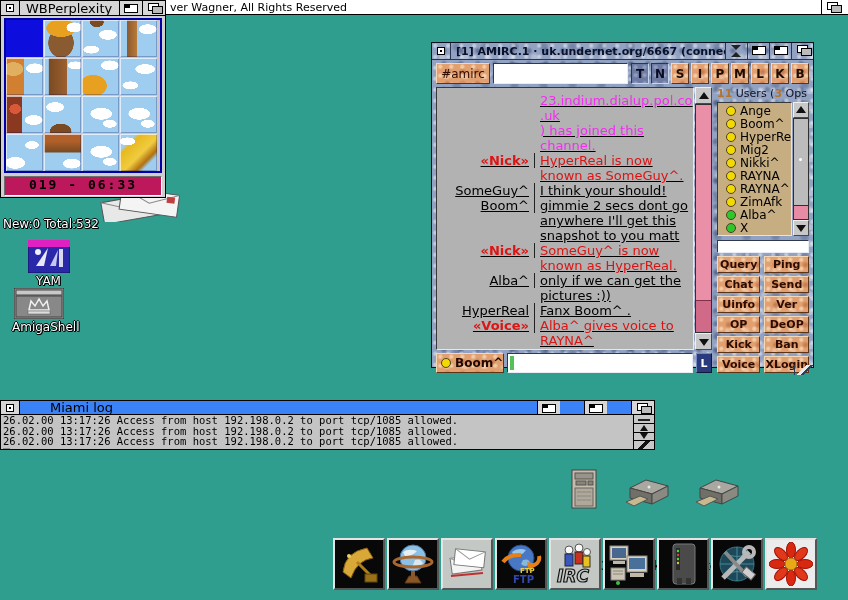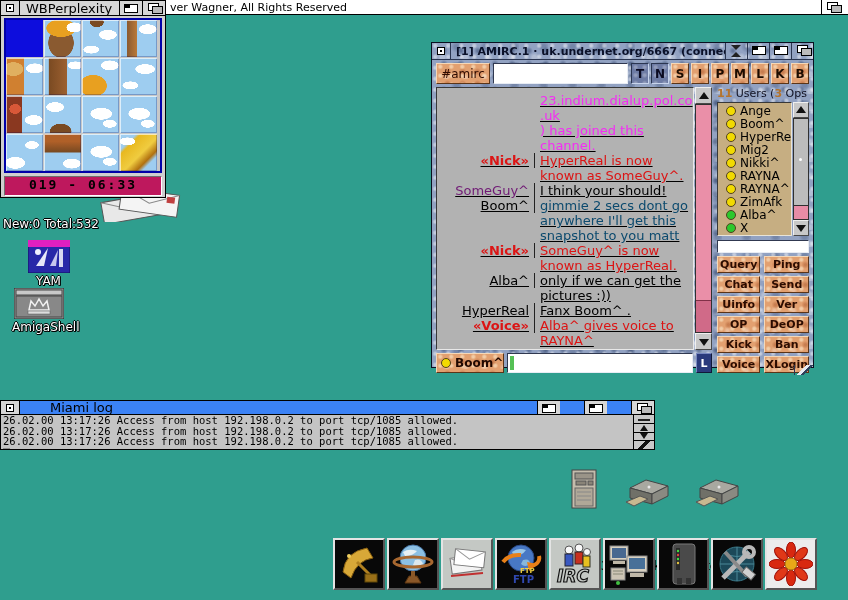--- a/index.html
+++ b/index.html
@@ -265,26 +265,26 @@
                 </div>
                 <div class="msg-row">
                   <div class="msg-nick" style="color: rgb(244, 44, 244);"></div>
                   <div class="msg-text" style="color: rgb(244, 44, 244);">) has joined this channel.</div>
                 </div>
                 <div class="msg-row">
                   <div class="msg-nick" style="color: rgb(220, 20, 20); font-weight: bold;">«Nick»</div>
                   <div class="msg-text" style="color: rgb(220, 20, 20);">HyperReal is now known as SomeGuy^.</div>
                 </div>
                 <div class="msg-row">
-                  <div class="msg-nick" style="color: #701a75;">SomeGuy^</div>
+                  <div class="msg-nick" style="color: #000000;">SomeGuy^</div>
                   <div class="msg-text" style="color: rgb(0, 0, 0);">I think your should!</div>
                 </div>
                 <div class="msg-row">
                   <div class="msg-nick" style="color: rgb(0, 0, 0);">Boom^</div>
-                  <div class="msg-text" style="color: #0c4a6e;">gimmie 2 secs dont go anywhere I'll get this snapshot to you matt</div>
+                  <div class="msg-text" style="color: #000000;">gimmie 2 secs dont go anywhere I'll get this snapshot to you matt</div>
                 </div>
                 <div class="msg-row">
                   <div class="msg-nick" style="color: rgb(220, 20, 20); font-weight: bold;">«Nick»</div>
                   <div class="msg-text" style="color: rgb(220, 20, 20);">SomeGuy^ is now known as HyperReal.</div>
                 </div>
                 <div class="msg-row">
                   <div class="msg-nick" style="color: rgb(0, 0, 0);">Alba^</div>
                   <div class="msg-text" style="color: rgb(0, 0, 0);">only if we can get the pictures :))</div>
                 </div>
                 <div class="msg-row">

